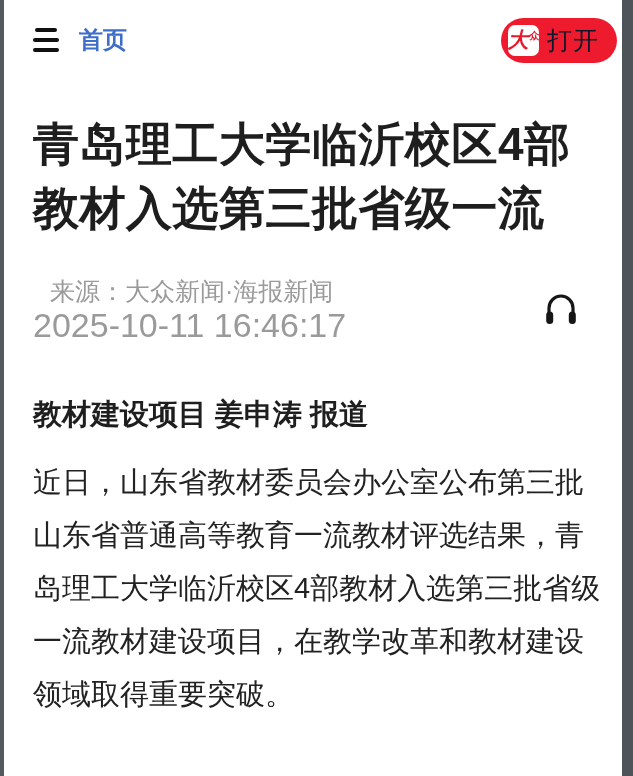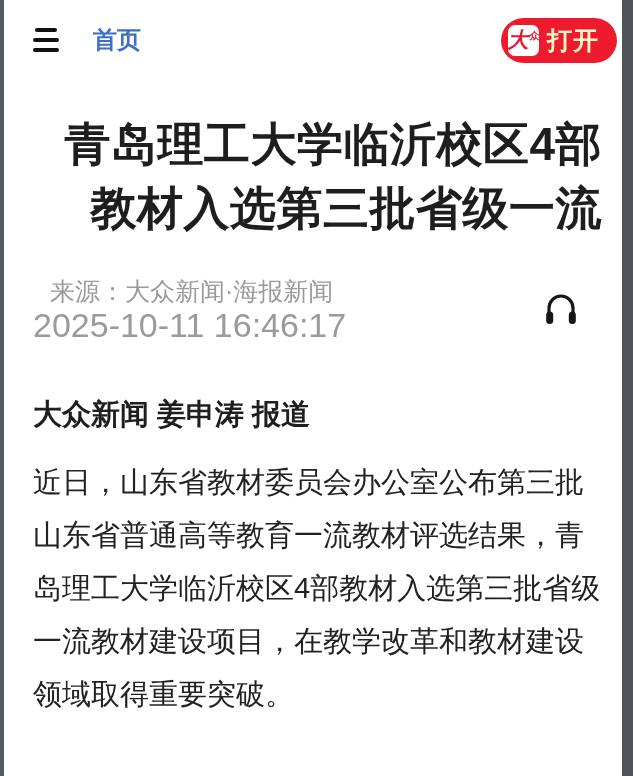--- a/index.html
+++ b/index.html
@@ -11,21 +11,21 @@
   }
   .edge { position:absolute; top:0; height:776px; z-index:5; }
   .edge-left  { left:0;  width:4px;  background:#54595d; }
   .edge-right { right:0; width:11px; background:#4d5358; }
 
   .content { position:absolute; left:4px; right:11px; top:0; bottom:0; background:#fff; }
 
   
   .topbar {
     display:flex; align-items:center;
-    padding:18px 5px 0 29px; height:62px;gap:14px;
+    padding:18px 5px 0 29px; height:62px;
   }
   .menu-btn { width:26px; height:24px; display:flex; flex-direction:column; justify-content:space-between; cursor:pointer; }
   .menu-btn .bar { height:4px; background:#101010; border-radius:2px; width:26px; }
   .menu-btn .bar.short { width:22px; margin-left:2px; }
   .home-link {
     margin-left:20px; font-size:24px; font-weight:700; color:#3e6ec7;
     text-decoration:none; cursor:pointer;
   }
   .spacer { flex:1; }
   .open-btn {
@@ -34,27 +34,27 @@
     height:45px; padding:0 18px 0 7px; cursor:pointer;
   }
   .logo-box {
     width:31px; height:31px; background:#ffffff; border-radius:7px;
     display:flex; align-items:center; justify-content:center;
     font-family:"Liberation Serif","DejaVu Serif",serif; color:#e8182c;
     line-height:1;
   }
   .logo-big { font-size:21px; font-weight:700; font-style:italic; }
   .logo-small { font-size:10px; font-weight:700; margin-left:1px; margin-top:-9px; }
-  .open-label { color:#fef9c3; font-size:25px; font-weight:700; letter-spacing:1px;text-align:center; }
+  .open-label { color:#0f172a; font-size:25px; font-weight:400; letter-spacing:1px;text-align:center; }
 
   
   .title {
-    margin:50px 20px 0 45px;
+    margin:50px 20px 0 29px;
     font-size:46px; line-height:64px; font-weight:700;
-    color:#1e1e1e; letter-spacing:0.5px;text-align:right;
+    color:#1e1e1e; letter-spacing:0.5px;
   }
   .meta {
     margin:36px 45px 0 29px;
     display:flex; align-items:center; justify-content:space-between;
   }
   .meta-left { color:#9a9a9a; }
   .source-line { font-size:25px; line-height:31px; padding-left:17px; }
   .time-line { font-size:34px; line-height:33px; margin-top:2px; }
   .listen-btn { background:none; border:none; cursor:pointer; padding:0; display:block; }
 
@@ -106,17 +106,17 @@
     </div>
     <button class="listen-btn">
       <svg width="32" height="40" viewBox="0 0 32 40">
         <path d="M4 27 v-7 a12 12 0 0 1 24 0 v7" fill="none" stroke="#161616" stroke-width="3.2" stroke-linecap="round"></path>
         <rect x="1.2" y="23.5" width="7" height="12.5" rx="3.5" fill="#161616"></rect>
         <rect x="23.8" y="23.5" width="7" height="12.5" rx="3.5" fill="#161616"></rect>
       </svg>
     </button>
   </div>
 
-  <div class="reporter">大众新闻 姜申涛 报道</div>
+  <div class="reporter">教材建设项目 姜申涛 报道</div>
 
   <p class="body-text">近日，山东省教材委员会办公室公布第三批山东省普通高等教育一流教材评选结果，青岛理工大学临沂校区4部教材入选第三批省级一流教材建设项目，在教学改革和教材建设领域取得重要突破。</p>
 
 </div>
 
 </body></html>

